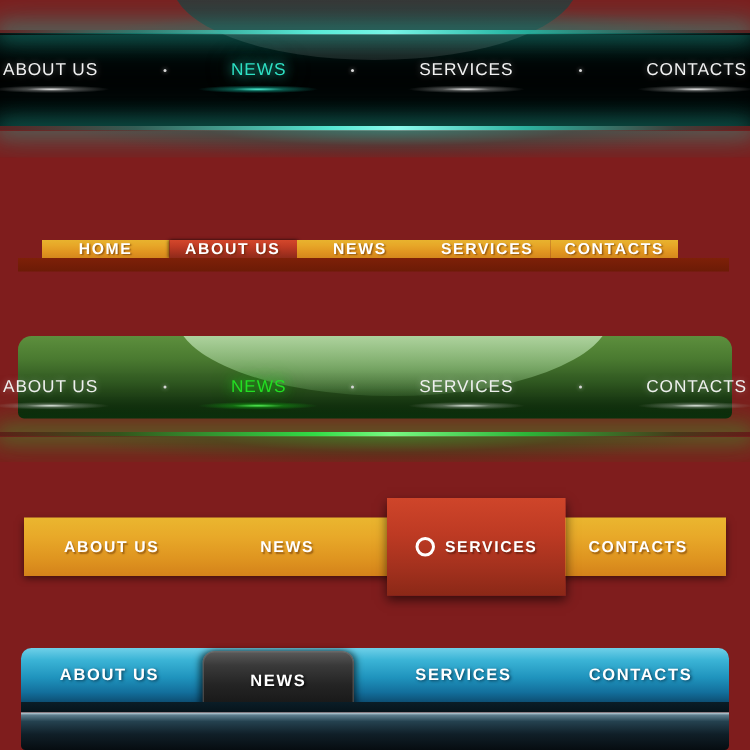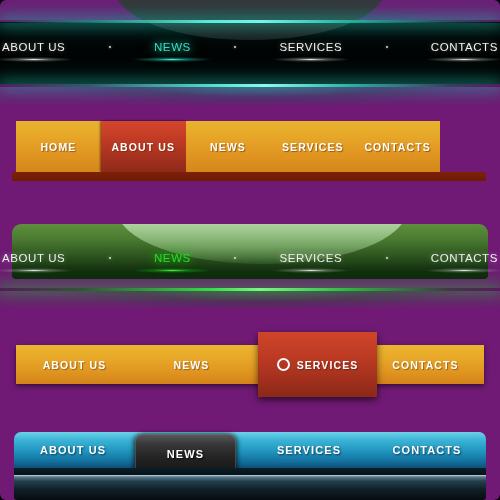--- a/index.html
+++ b/index.html
@@ -2,21 +2,21 @@
 <html><head>
 <meta charset="utf-8">
 <style>
   * { margin:0; padding:0; box-sizing:border-box; }
   html,body { width:500px; height:500px; overflow:hidden; }
   body {
     background:#000;
     font-family:"Liberation Sans", sans-serif;
     position:relative;
   }
-  .canvas { position:relative; width:500px; height:500px; background:#701a75;border-radius:6px; }
+  .canvas { position:relative; width:500px; height:500px; background:#7f1d1d; }
 
   
   .nav1 { position:absolute; left:0; top:0; width:500px; height:105px; overflow:hidden; }
   .nav1-bg {
     position:absolute; left:0; top:22px; width:500px; height:62px;
     background:linear-gradient(180deg,#050808 0%,#000 35%,#000 65%,#040707 100%);
   }
   .nav1-topline {
     position:absolute; left:0; top:20px; width:500px; height:3px;
     background:linear-gradient(90deg,
@@ -69,21 +69,21 @@
   .nav1 .dotnav { top:41px; }
   .nav1 .gap1 { width:52px; } .nav1 .gap2 { width:52px; }
   .nav1 .active { color:#2ee0c4; text-shadow:0 0 8px rgba(46,224,196,.95),0 0 18px rgba(46,224,196,.5); }
   .nav1 .active .uglow {
     background:radial-gradient(ellipse 50% 50% at 50% 50%,
       rgba(80,255,225,.95) 0%, rgba(20,190,165,.45) 32%, rgba(0,0,0,0) 74%);
   }
 
   
   .nav2 { position:absolute; left:12px; top:121px; width:474px; height:60px; }
-  .nav2-row { position:absolute; left:4px; top:0; width:424px; height:51px; display:flex; }
+  .nav2-row { position:absolute; left:16px; top:0; width:424px; height:51px; display:flex;align-items:flex-end; }
   .nav2-row .tab {
     flex:1 1 0; display:flex; align-items:center; justify-content:center;
     color:#fff; font-size:10.5px; font-weight:bold; letter-spacing:1.1px;
     background:linear-gradient(180deg,#e8b32e 0%,#e7a728 30%,#e09420 68%,#d4871c 100%);
     cursor:pointer; text-shadow:1px 1px 1px rgba(90,40,0,.55);
   }
   .nav2-row .tab.active {
     background:linear-gradient(180deg,#d4472b 0%,#bf3a24 38%,#a2301e 75%,#8e2a1a 100%);
     box-shadow:inset 0 0 0 0 transparent, -1px 0 2px rgba(0,0,0,.45), 1px 0 2px rgba(0,0,0,.45);
   }

